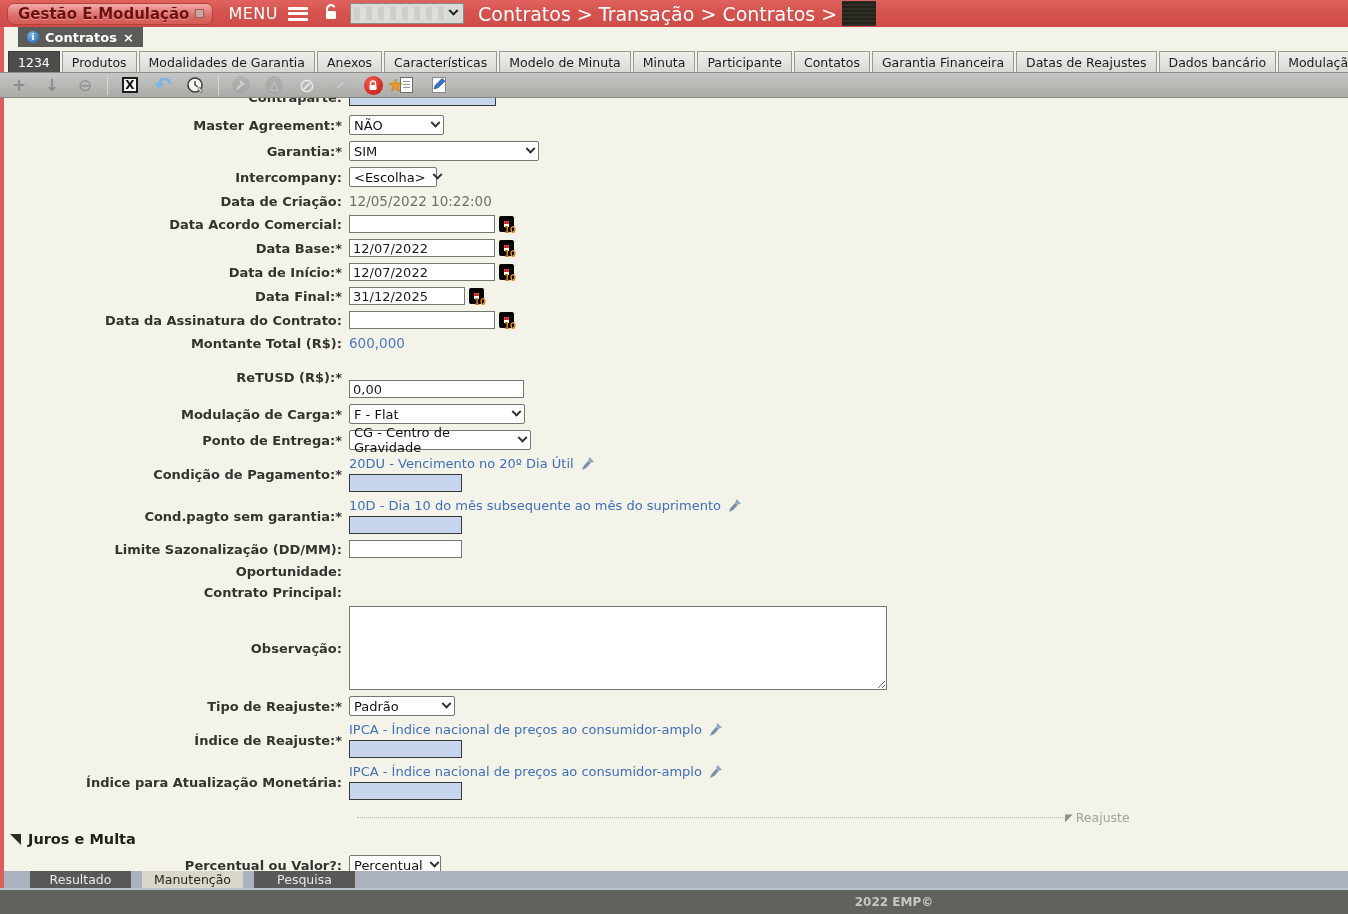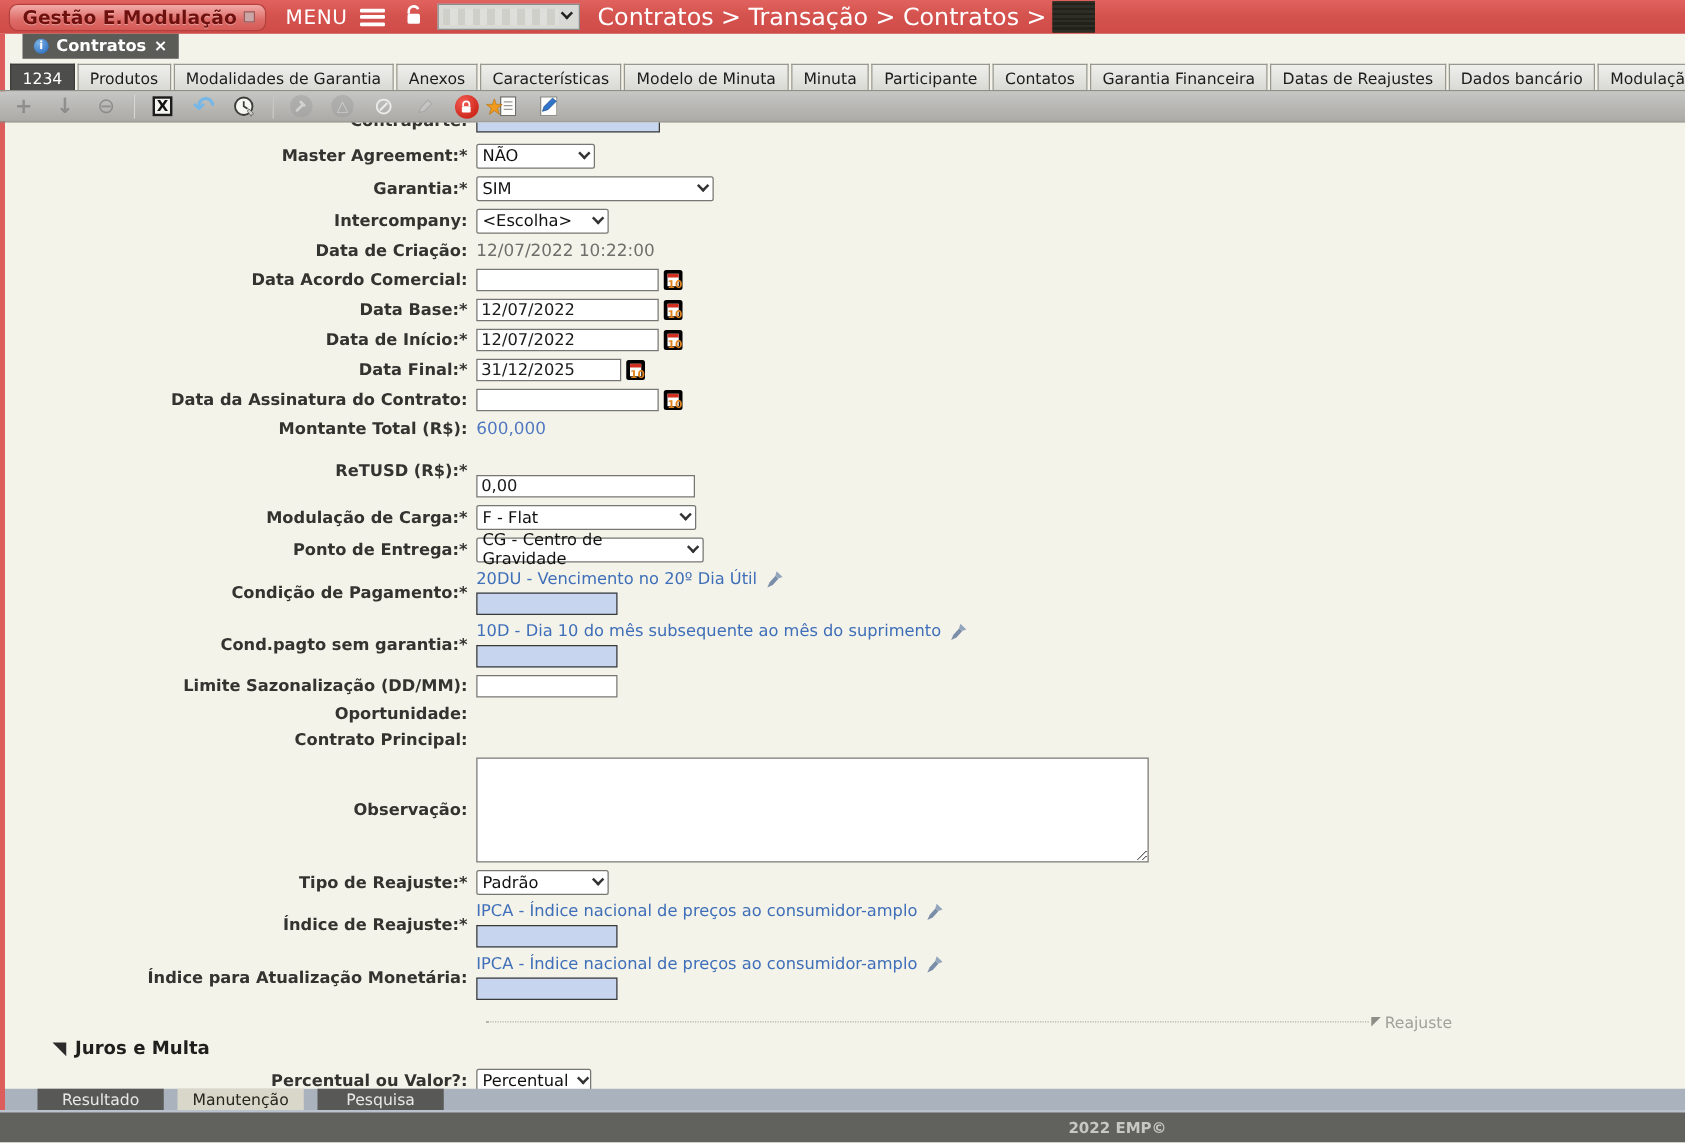--- a/index.html
+++ b/index.html
@@ -75,34 +75,34 @@
     display:flex; align-items:center; justify-content:center; }
   .doc { width:13px; height:16px; background:#fdfdfb; border:1px solid #6f6f6a;
     position:relative; }
   .doc i { position:absolute; left:2px; right:2px; height:1px; background:#9a9a94; }
   .doc i:nth-child(1){top:3px} .doc i:nth-child(2){top:6px} .doc i:nth-child(3){top:9px}
   .star-over { position:absolute; left:-6px; top:4px; }
   .edit-page { width:14px; height:16px; background:#fdfdfb; border:1px solid #8c8c86; position:relative; }
 
   
   .content { position:absolute; left:4px; top:98px; width:1344px; height:774px;
-    overflow:hidden;padding-left:32px; }
+    overflow:hidden; }
   .frow { display:flex; align-items:center; margin-bottom:6px; }
   .lbl { width:345px; flex:none; text-align:right; padding-right:7px;
     font-size:13px; font-weight:bold; color:#333330; white-space:nowrap; }
   input.txt { height:18px; border:1px solid #767672; background:#fff;
     font-family:inherit; font-size:13px; padding:0 3px; color:#1b1b1b; }
   input.blue { background:#c7d5ee; border:1px solid #3a3a38; }
   .fake-select { height:20px; border:1px solid #767672; border-radius:2px;
     background:#fff; display:flex; align-items:center; font-size:13px; color:#111;
     padding:0 4px; justify-content:space-between; gap:8px; }
   .chev { width:7px; height:7px; border-right:2px solid #333; border-bottom:2px solid #333;
     transform:rotate(45deg) translate(-2px,-2px); flex:none; }
   .cal { width:15px; height:16px; margin-left:4px; background:#fff;
-    border:3px solid #000000; border-radius:2px; position:relative; flex:none; }
+    border:5px solid #000000; border-radius:2px; position:relative; flex:none; }
   .cal b { position:absolute; left:0; right:0; top:0; height:3px; background:#d32f21;
     border-radius:1px 1px 0 0; }
   .cal span { position:absolute; left:0; right:0; top:4px; text-align:center;
     font-size:8.5px; font-weight:bold; color:#e0821c; }
   .gray-val { font-size:13.5px; color:#6e6e6a; }
   .blue-val { font-size:13.5px; color:#4f78c0; }
   .linkline { font-size:13px; color:#3f6fb8; display:flex; align-items:center; gap:6px;
     margin-bottom:3px; white-space:nowrap; }
   .stack { display:flex; flex-direction:column; }
   textarea.obs { width:538px; height:84px; border:1px solid #767672; background:#fff;
@@ -264,29 +264,29 @@
   <div class="frow">
     <span class="lbl">Garantia:*</span>
     <div class="fake-select" style="width:190px">
       <span>SIM</span>
       <span class="chev"></span>
     </div>
   </div>
 
   <div class="frow">
     <span class="lbl">Intercompany:</span>
-    <div class="fake-select" style="width:106px">
+    <div class="fake-select" style="width:88px">
       <span>&lt;Escolha&gt;</span>
       <span class="chev"></span>
     </div>
   </div>
 
   <div class="frow">
     <span class="lbl">Data de Criação:</span>
-    <span class="gray-val">12/07/2022 10:22:00</span>
+    <span class="gray-val">12/05/2022 10:22:00</span>
   </div>
 
   <div class="frow">
     <span class="lbl">Data Acordo Comercial:</span>
     <input class="txt" style="width: 146px;" value="">
     <span class="cal">
         <b></b>
         <span>10</span>
       </span>
   </div>

